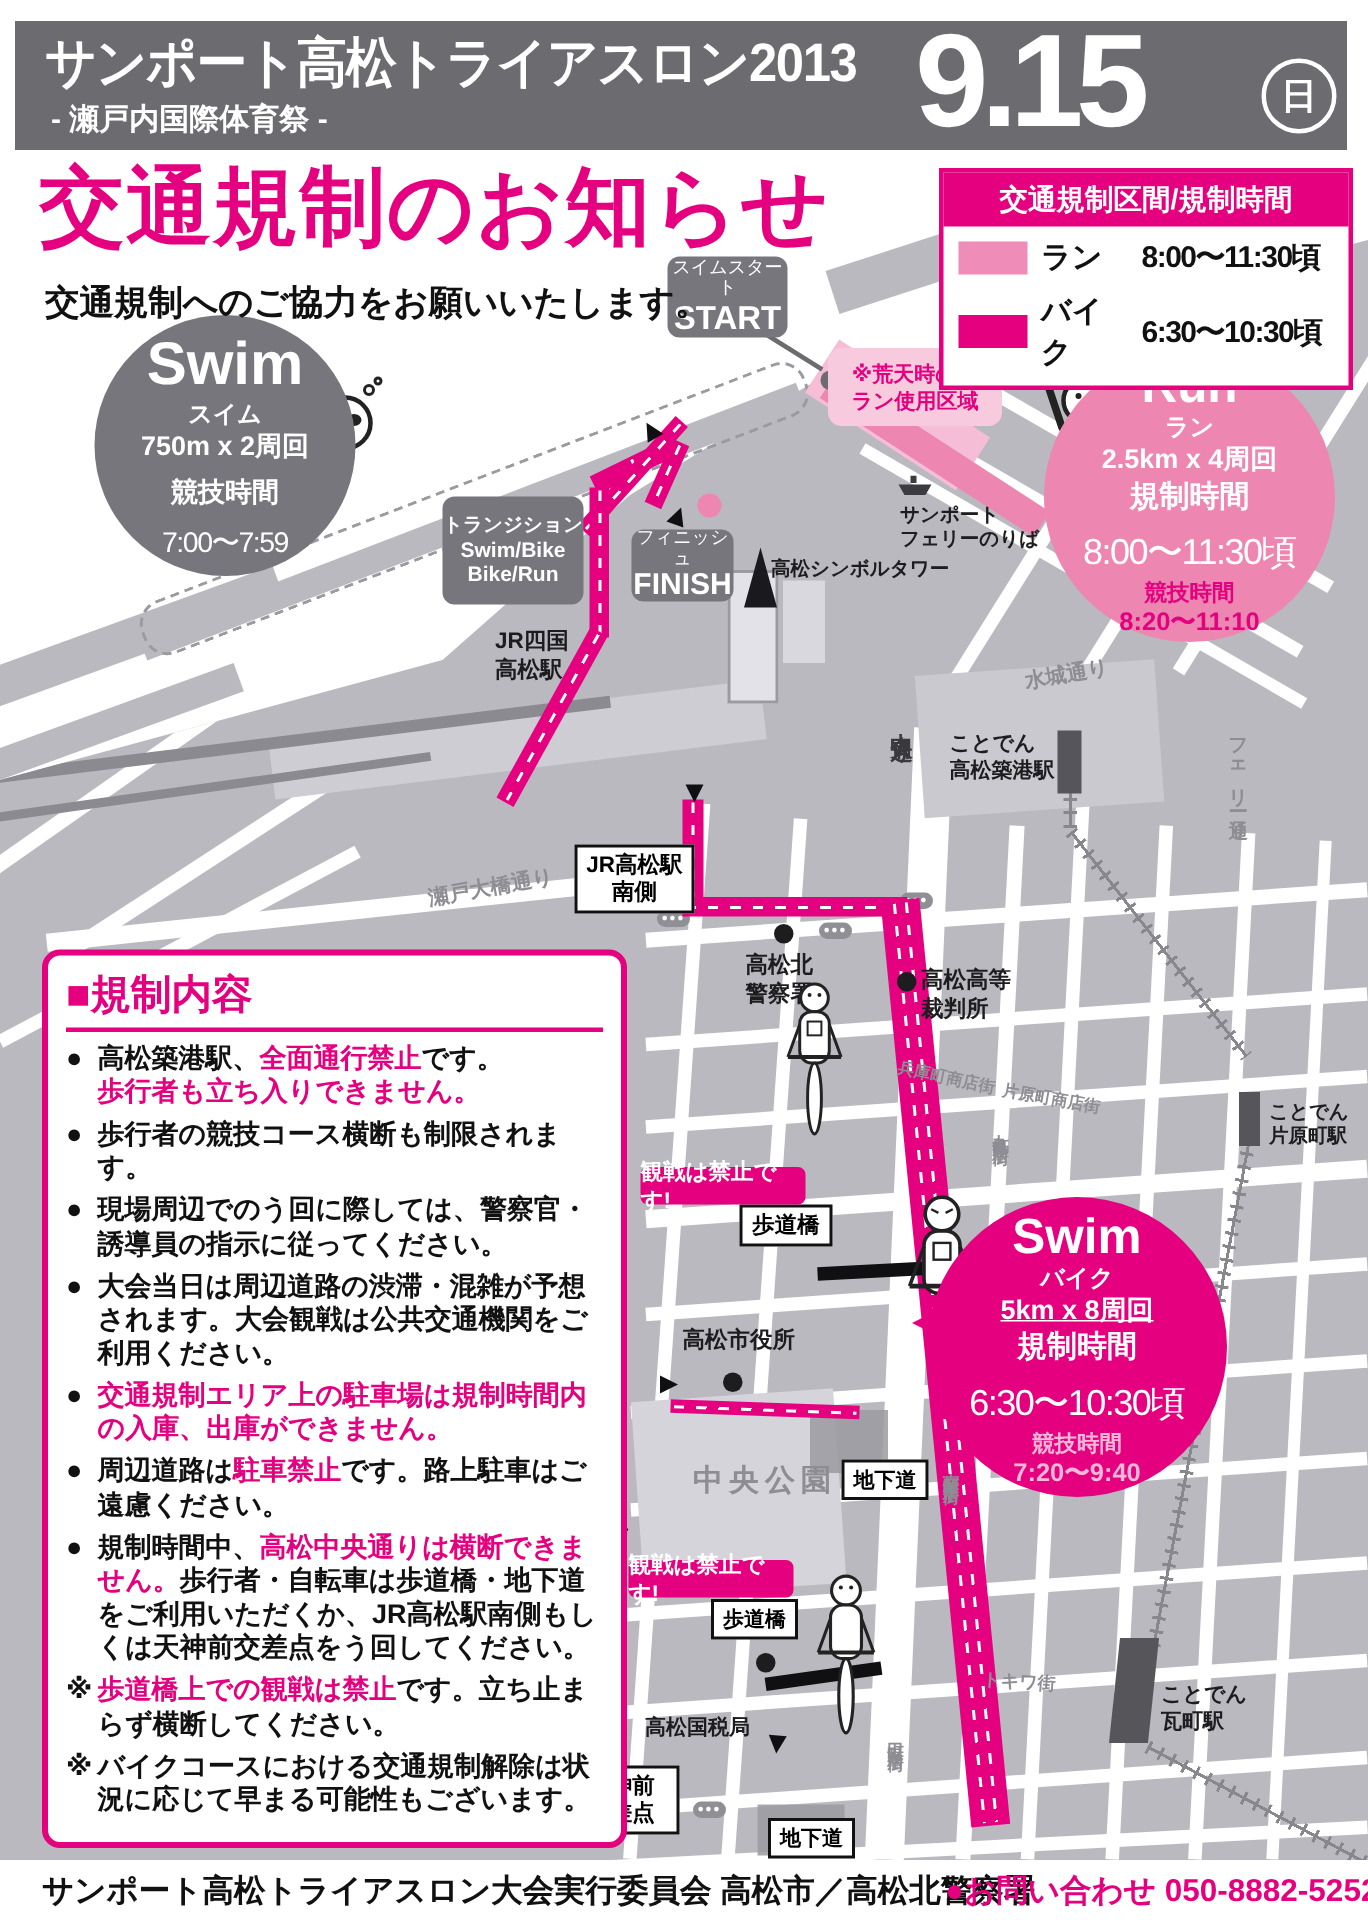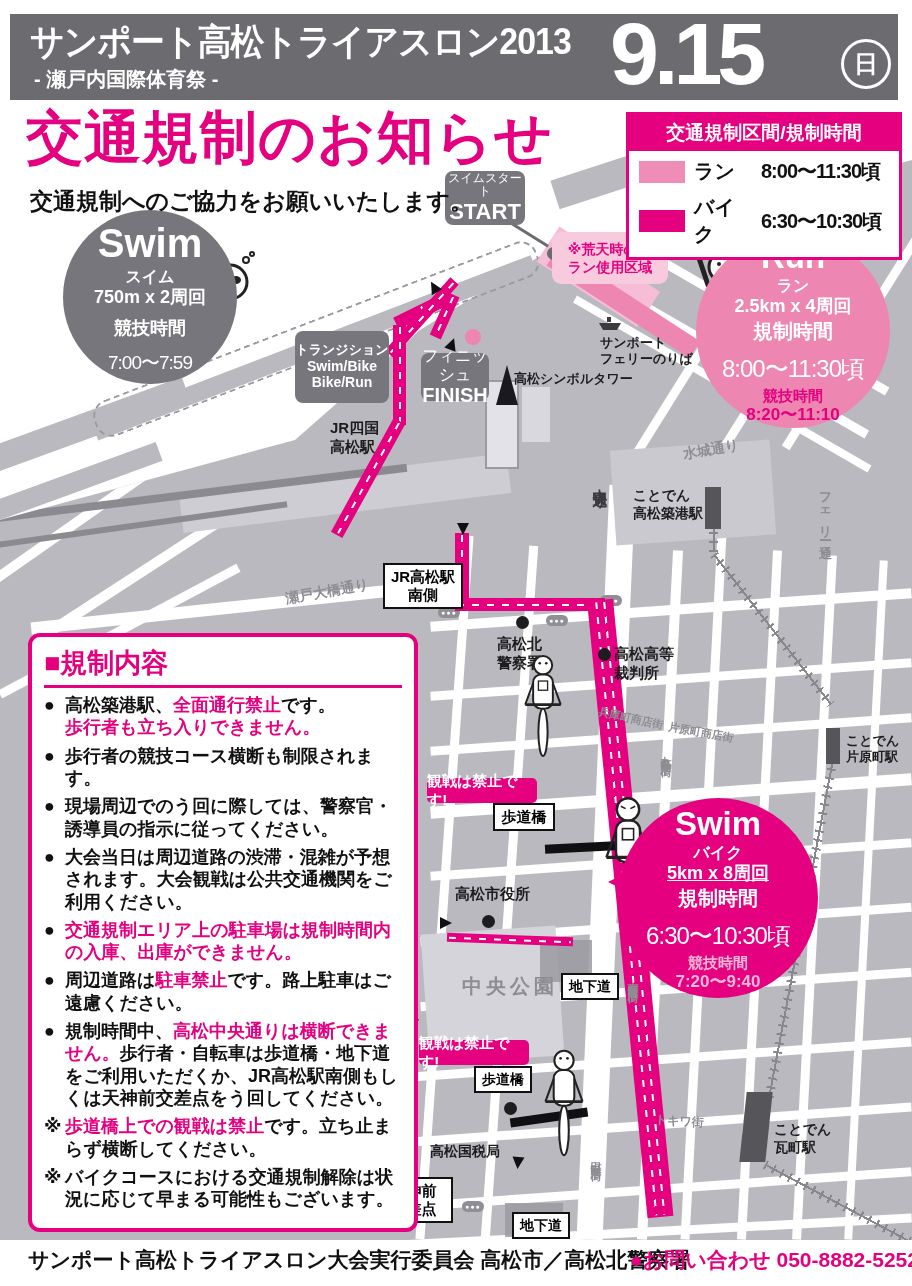--- a/index.html
+++ b/index.html
@@ -225,21 +225,21 @@
   <div class="gbubble" style="left:445px;top:16px;width:80px;height:54px;">
     <span style="font-size:12px;">スイムスタート</span>
     <span style="font-size:22px;font-weight:bold;">START</span>
   </div>
   <div class="gbubble" style="left:295px;top:176px;width:94px;height:72px;">
     <span style="font-size:13px;font-weight:bold;">トランジション</span>
     <span style="font-size:14px;font-weight:bold;">Swim/Bike</span>
     <span style="font-size:14px;font-weight:bold;">Bike/Run</span>
   </div>
   <div class="gbubble" style="left:421px;top:198px;width:68px;height:48px;">
-    <span style="font-size:16px;text-align:center;">フィニッシュ</span>
+    <span style="font-size:12px;text-align:center;">フィニッシュ</span>
     <span style="font-size:20px;font-weight:bold;">FINISH</span>
   </div>
 
   <div class="storm" style="left:552px;top:77px;width:116px;height:52px;">※荒天時のみ
 ラン使用区域</div>
 
   <div class="mbubble" style="left:427px;top:623px;width:110px;height:25px;">観戦は禁止です!</div>
   <div class="mbubble" style="left:419px;top:885px;width:110px;height:25px;">観戦は禁止です!</div>
 
   <div class="wbox" style="left:383px;top:408px;width:76px;height:42px;font-size:15px;">JR高松駅

